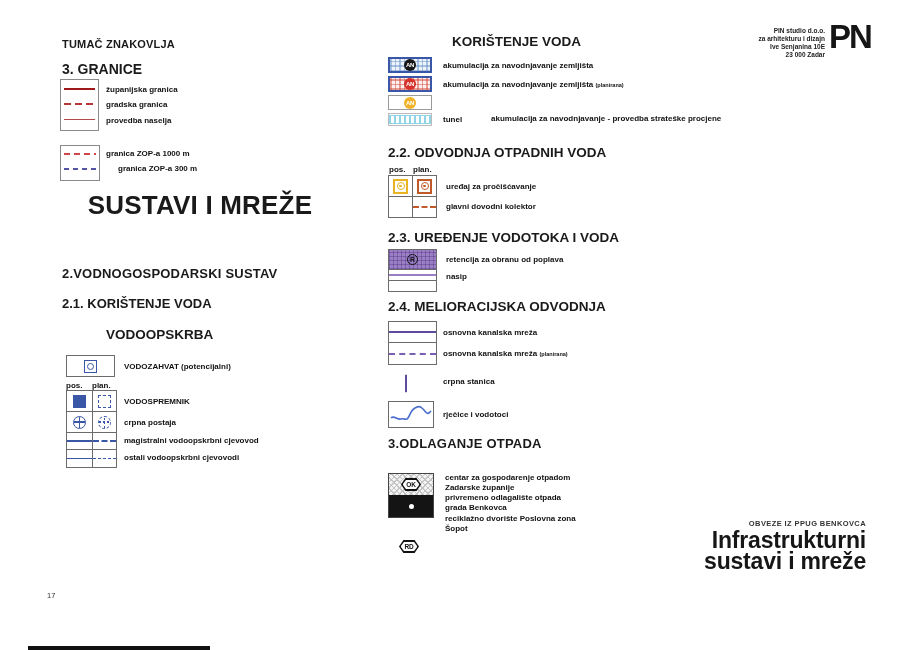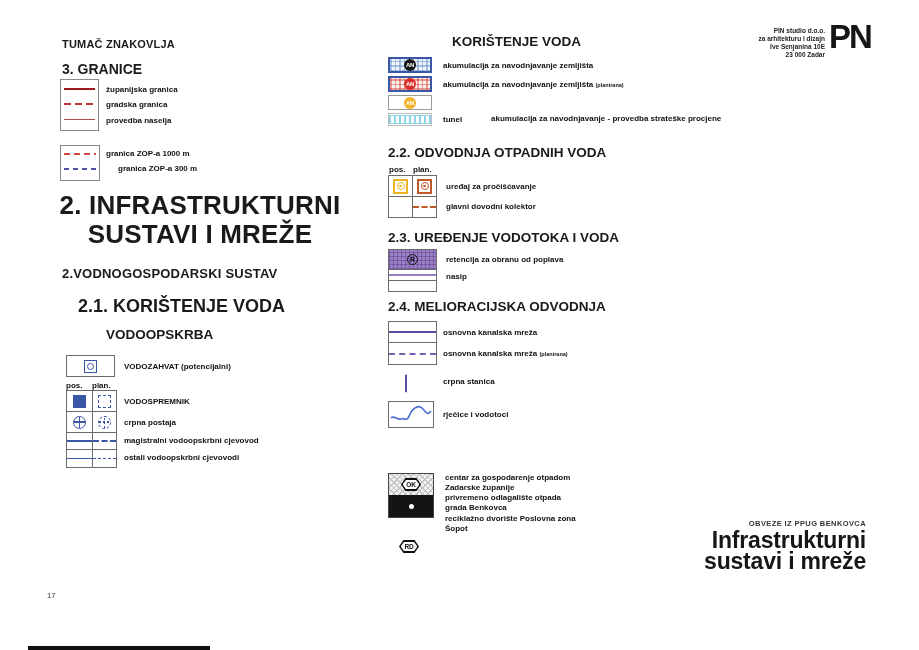--- a/index.html
+++ b/index.html
@@ -106,25 +106,24 @@
   <div class="lbl vc" style="left:106px; top:120px;">provedba naselja</div>
 
   <div class="legend-box" style="left:60px; top:145px; width:40px; height:36px;">
     <div class="hline" style="top:7px; height:2px; background:repeating-linear-gradient(90deg,#d04545 0 6px,transparent 6px 10px);"></div>
     <div class="hline" style="top:22px; height:1.5px; background:repeating-linear-gradient(90deg,#5353a3 0 5px,transparent 5px 9px);"></div>
   </div>
   <div class="lbl vc" style="left:106px; top:153px;">granica ZOP-a 1000 m</div>
   <div class="lbl vc" style="left:118px; top:168px;">granica ZOP-a 300 m</div>
 
   <div class="hbig" style="left:50px; top:191px; width:300px;">
-    <div>2. INFRASTRUKTURNI</div>
     <div>SUSTAVI I MREŽE</div>
   </div>
   <div class="hmed" style="left:62px; top:266px;">2.VODNOGOSPODARSKI SUSTAV</div>
-  <div class="h3" style="left:62px; top:296px; font-size:18px;margin-left:16px;">2.1. KORIŠTENJE VODA</div>
+  <div class="h3" style="left:62px; top:296px; font-size:13px;">2.1. KORIŠTENJE VODA</div>
   <div class="h3" style="left:106px; top:327px;">VODOOPSKRBA</div>
 
   <div class="legend-box" style="left:66px; top:355px; width:49px; height:22px; border-color:#6b6b6b; display:flex; align-items:center; justify-content:center;">
     <span class="sq-circle">
         <i></i>
       </span>
   </div>
   <div class="lbl vc" style="left:124px; top:366px;">VODOZAHVAT (potencijalni)</div>
 
   <div class="lbl" style="left:66px; top:381px;">pos.</div>
@@ -236,20 +235,21 @@
   <span class="crosscircle purple abs" style="left:405px; top:375px; width:12px; height:12px;"></span>
   <div class="lbl vc" style="left:443px; top:381px;">crpna stanica</div>
 
   <div class="legend-box" style="left:388px; top:401px; width:46px; height:27px; border-color:#6b6b6b;">
     <svg width="44" height="25" viewBox="0 0 44 25">
       <path d="M2 16 C5 13,8 18,12 17 S17 19,19 16 S22 8,26 6 S31 4,34 7 S38 14,42 9" fill="none" stroke="#4a6fcc" stroke-width="1.6"></path>
     </svg>
   </div>
   <div class="lbl vc" style="left:443px; top:414px;">rječice i vodotoci</div>
 
+  <div class="hmed" style="left:388px; top:436px;">3.ODLAGANJE OTPADA</div>
   <div class="legend-box" style="left:388px; top:473px; width:46px; height:45px; border-color:#444;">
     <div class="hatchbg" style="height:21px; display:flex; align-items:center; justify-content:center;">
       <span class="hex">
           <span class="hex-in"></span>
           <span class="hex-txt">OK</span>
         </span>
     </div>
     <div style="height:22px; background:#141414; display:flex; align-items:center; justify-content:center;">
       <span class="whitedot"></span>
     </div>

